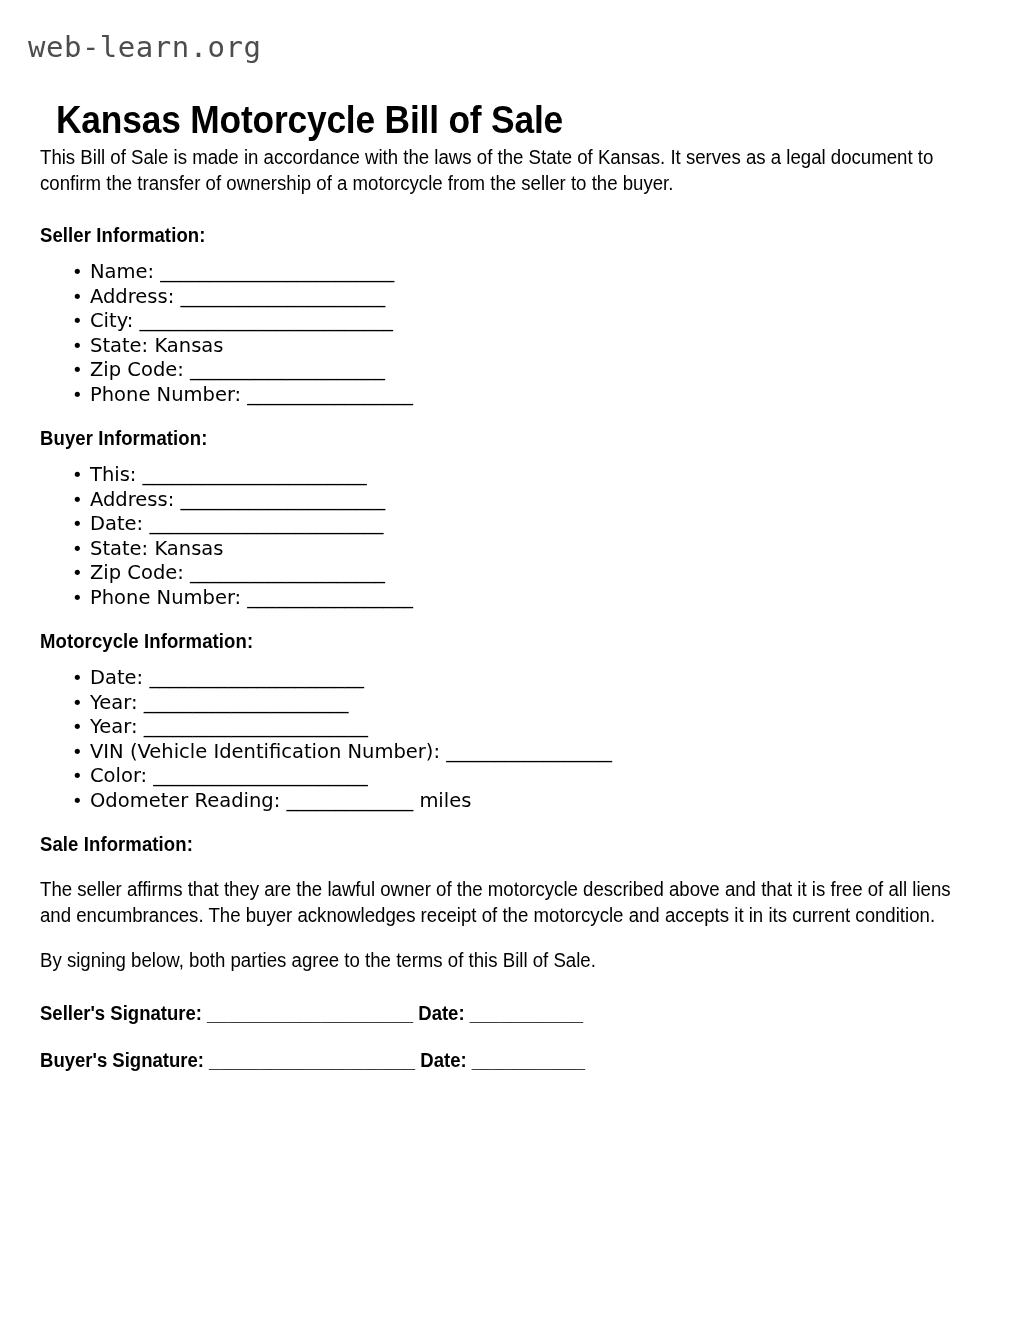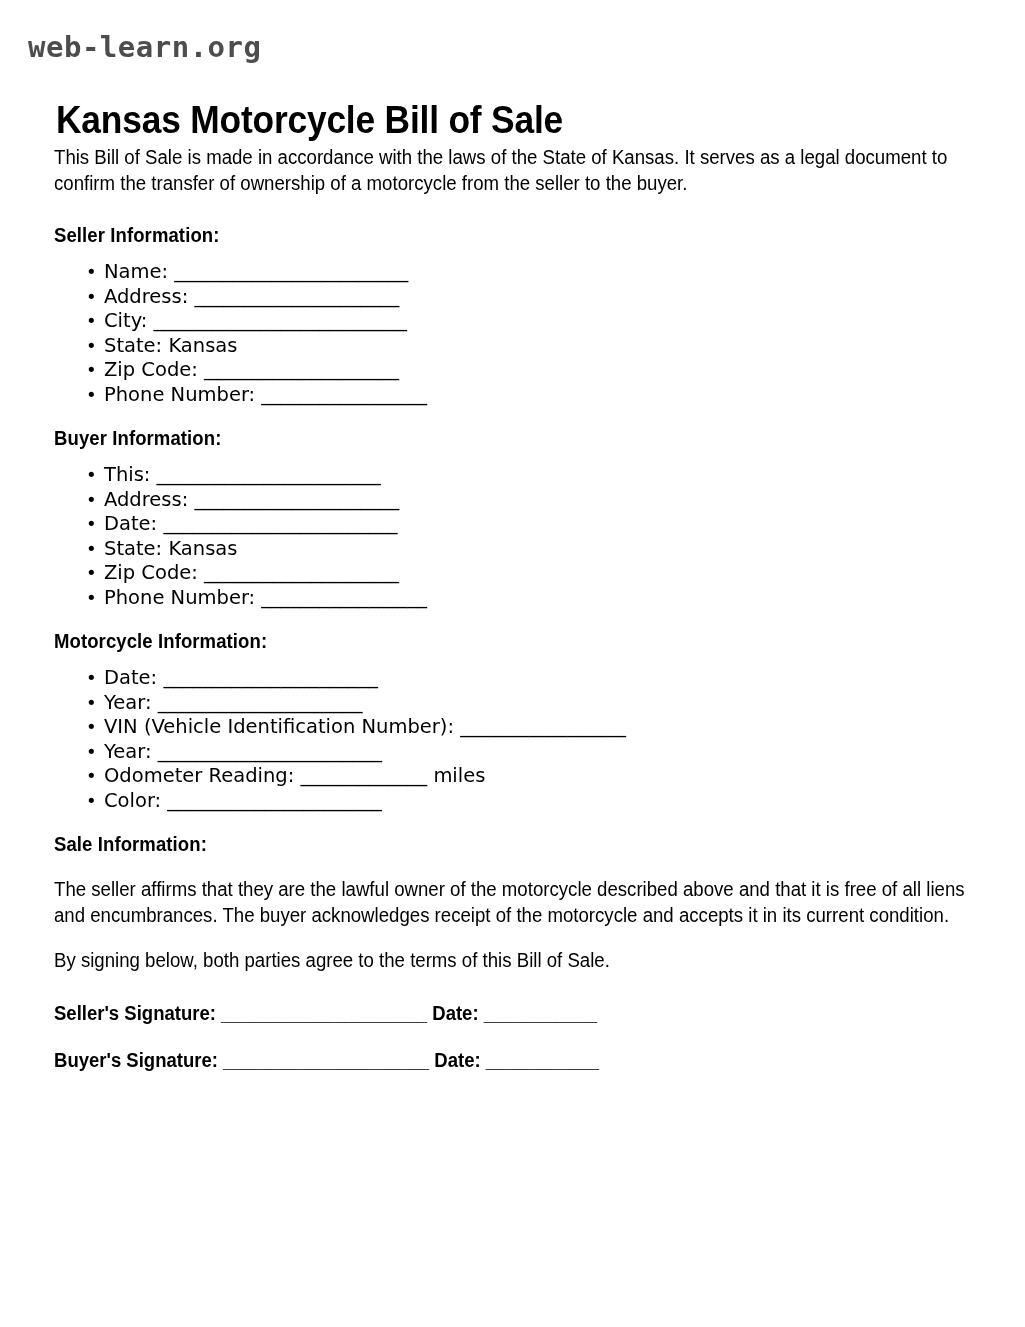--- a/index.html
+++ b/index.html
@@ -27,21 +27,21 @@
 
   
   .watermark {
     position: absolute;
     left: 28px;
     top: 33px;
     font-family: "DejaVu Sans Mono", "Liberation Mono", monospace;
     font-size: 29px;
     letter-spacing: 0.5px;
     color: #4d4d4d;
-    font-weight: 700;
+    font-weight: 400;
     white-space: nowrap;
     line-height: 1;
   }
 
   
   .doc-title {
     position: absolute;
     left: 56px;
     top: 72px;
     font-family: "Liberation Sans Narrow", "Liberation Sans", sans-serif;
@@ -50,21 +50,21 @@
     letter-spacing: -0.2px;
     transform: scaleX(0.93);
     transform-origin: left top;
     white-space: nowrap;
     line-height: 1.25;
   }
 
   
   .content {
     position: absolute;
-    left: 54px;
+    left: 40px;
     top: 145px;
     width: 920px;
   }
 
   p.para {
     margin: 0 0 0 0;
     font-size: 19.5px;
     line-height: 25.5px;
     font-family: "Liberation Sans", sans-serif;
     transform: scaleX(0.955);
@@ -161,24 +161,24 @@
       <li>Zip Code: ____________________</li>
       <li>Phone Number: _________________</li>
     </ul>
 
     <div class="gap-sec"></div>
 
     <h2 class="section-heading">Motorcycle Information:</h2>
     <ul class="field-list">
       <li>Date: ______________________</li>
       <li>Year: _____________________</li>
+      <li>Year: _______________________</li>
       <li>VIN (Vehicle Identification Number): _________________</li>
-      <li>Year: _______________________</li>
+      <li>Color: ______________________</li>
       <li>Odometer Reading: _____________ miles</li>
-      <li>Color: ______________________</li>
     </ul>
 
     <div class="gap-sec"></div>
 
     <h2 class="section-heading">Sale Information:</h2>
 
     <div class="gap-para"></div>
 
     <p class="para">The seller affirms that they are the lawful owner of the motorcycle described above and that it is free of all liens and encumbrances. The buyer acknowledges receipt of the motorcycle and accepts it in its current condition.</p>
 

